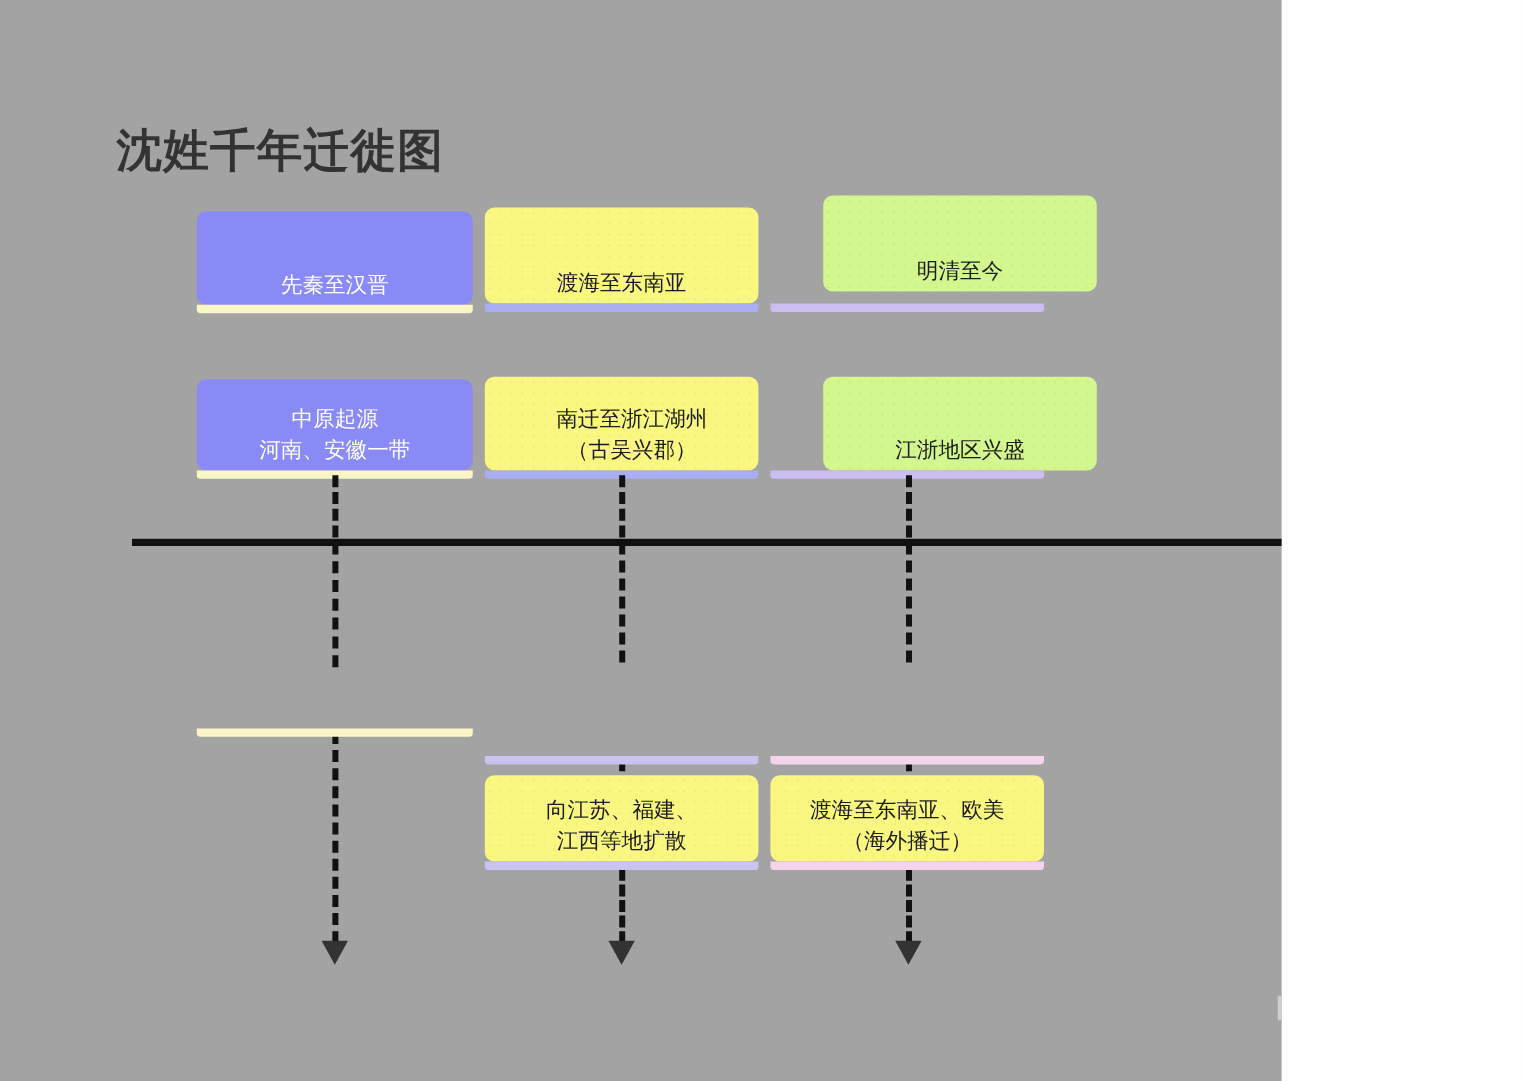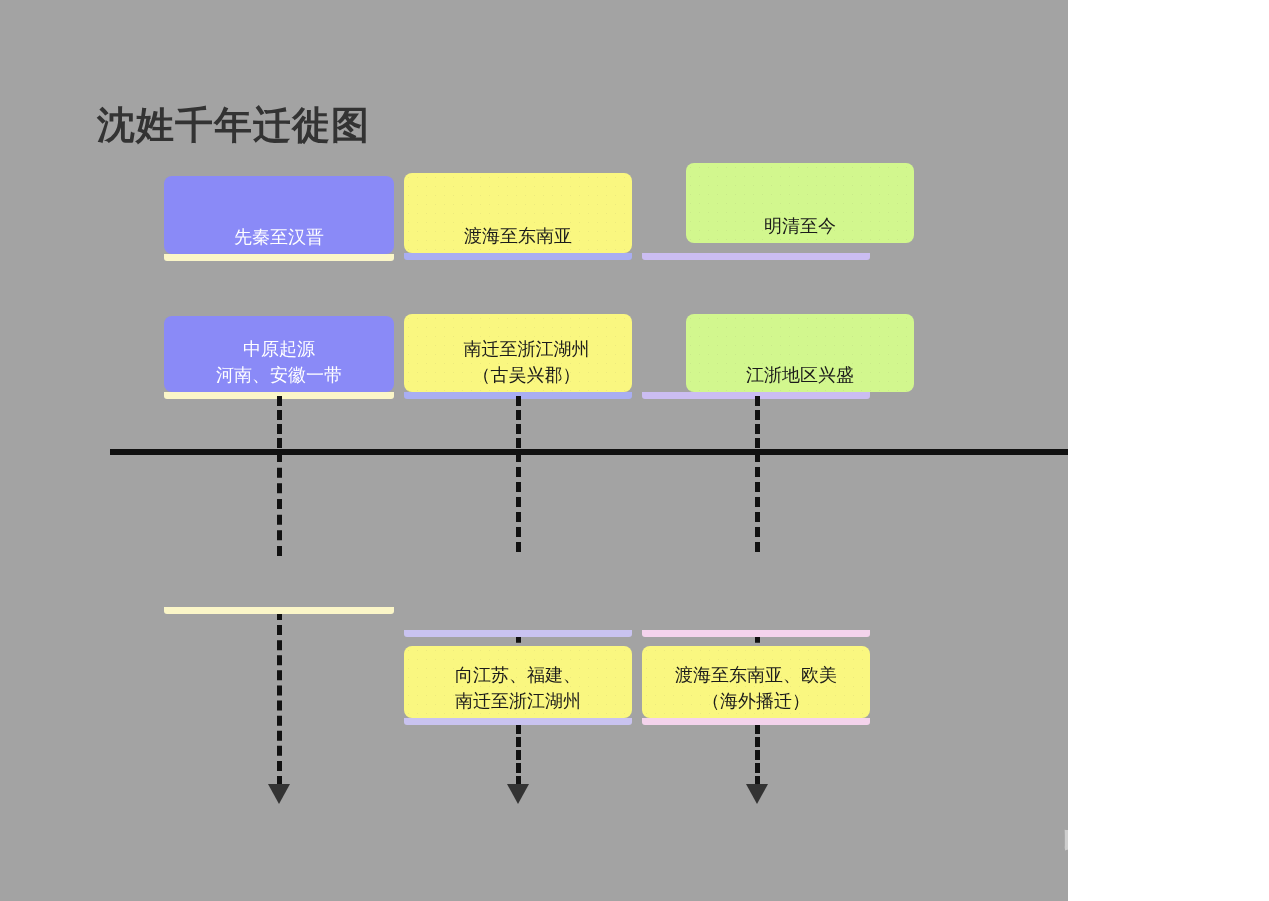--- a/index.html
+++ b/index.html
@@ -191,21 +191,21 @@
   <div class="connector-arrow" style="left:746px; top:784px;"></div>
 
   <div class="strip s-cream" style="left:164px; top:607px; width:230px;"></div>
 
   <div class="strip s-lilac" style="left:404px; top:630px; width:228px;"></div>
 
   <div class="strip s-pink" style="left:642px; top:630px; width:228px;"></div>
 
   <div class="node yellow" style="left:404px; top:646px; width:228px; height:72px;">
     <span>向江苏、福建、
-南迁至浙江湖州</span>
+江西等地扩散</span>
   </div>
   <div class="strip s-lilac" style="left:404px; top:718px; width:228px;"></div>
 
   <div class="node yellow" style="left:642px; top:646px; width:228px; height:72px;">
     <span>渡海至东南亚、欧美
 （海外播迁）</span>
   </div>
   <div class="strip s-pink" style="left:642px; top:718px; width:228px;"></div>
 
   <div id="watermark">峨眉枫</div>

